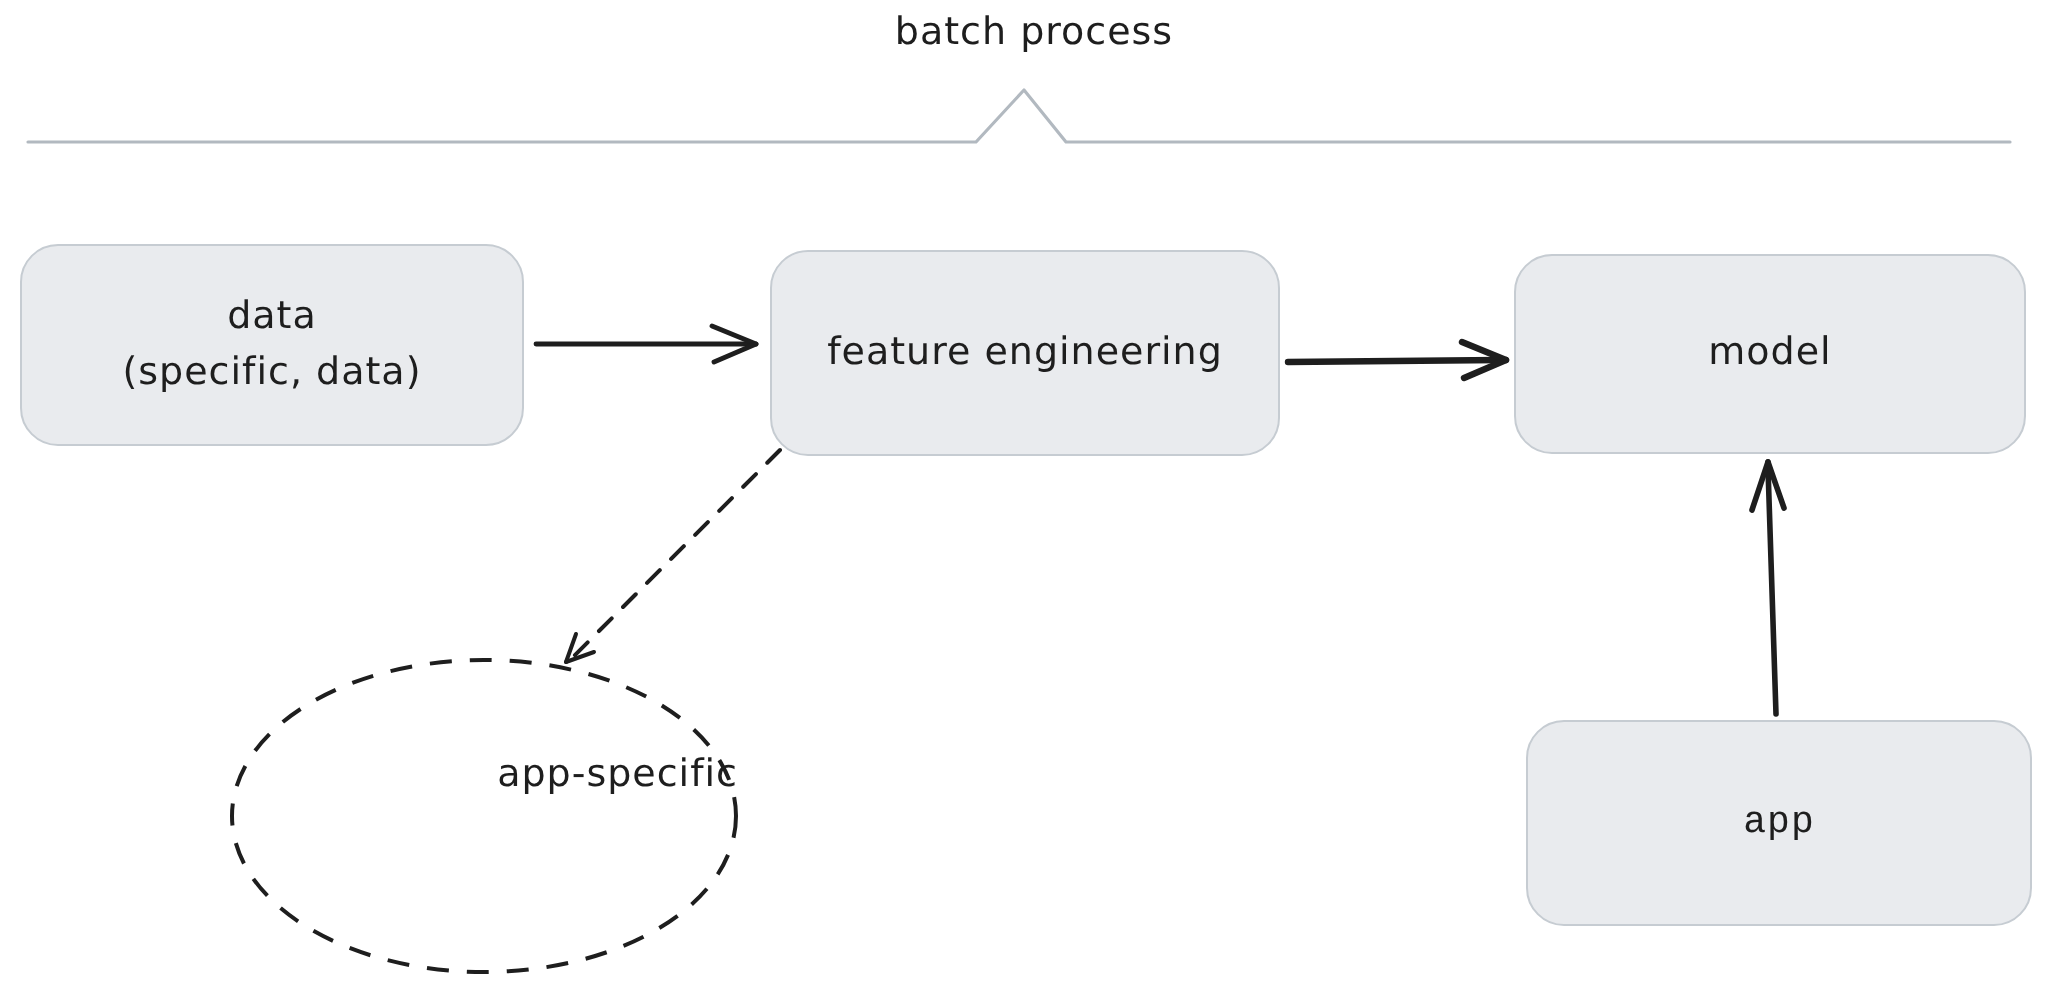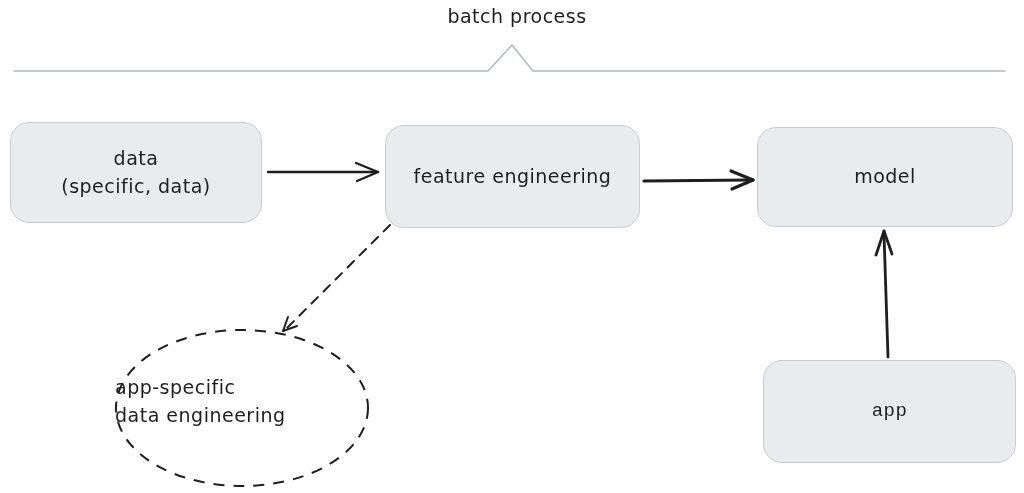--- a/index.html
+++ b/index.html
@@ -51,21 +51,21 @@
     color:var(--ink);
     box-sizing:border-box;
   }
   .node-input{left:10px;top:122px;width:252px;height:101px;}
   .node-feature{left:385px;top:125px;width:255px;height:103px;}
   .node-model{left:757px;top:127px;width:256px;height:100px;align-items:center;}
   .node-app{left:763px;top:360px;width:253px;height:103px;font-family:Liberation Mono, monospace;}
   .ellipse-label{
     position:absolute;
     left:115px;top:374px;width:254px;
-    text-align:left;
+    text-align:right;
     font-size:19px;
     line-height:1.45;
     letter-spacing:0.5px;
     color:var(--ink);
   }
   svg .stroke-ink{stroke:var(--ink);}
   svg .stroke-brace{stroke:var(--brace);}
 </style>
 </head>
 <body>
@@ -117,16 +117,15 @@
   <div class="node node-model">
     <div>model</div>
   </div>
 
   <div class="node node-app">
     <div>app</div>
   </div>
 
   <div class="ellipse-label">
     <div>app-specific</div>
-    <div>data engineering</div>
   </div>
 
 </div>
 
 </body></html>

